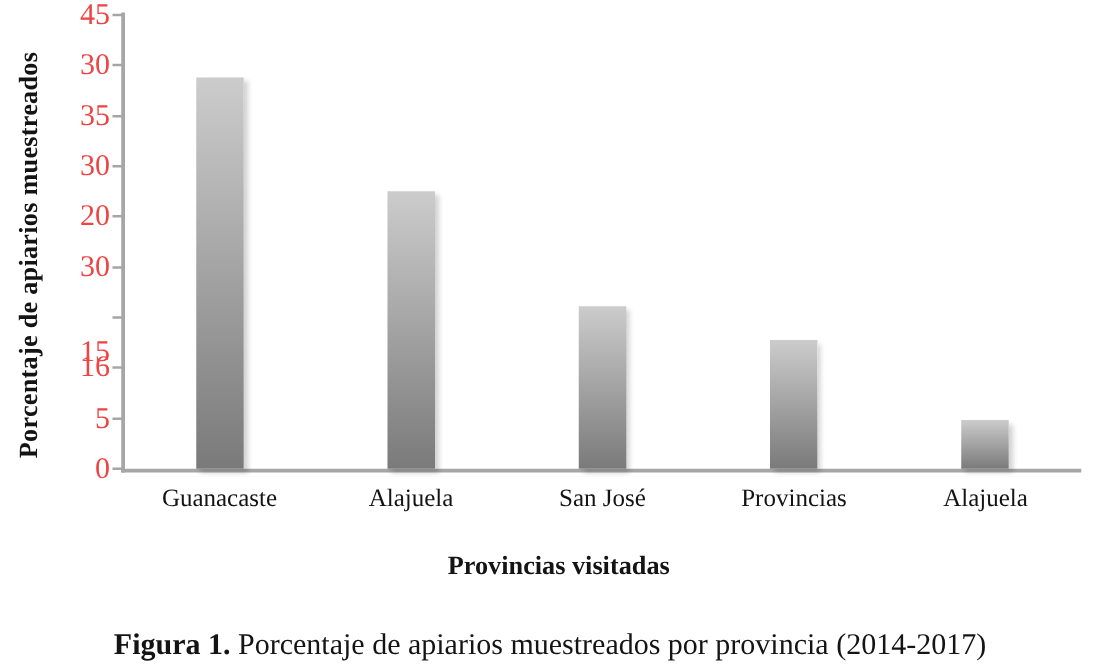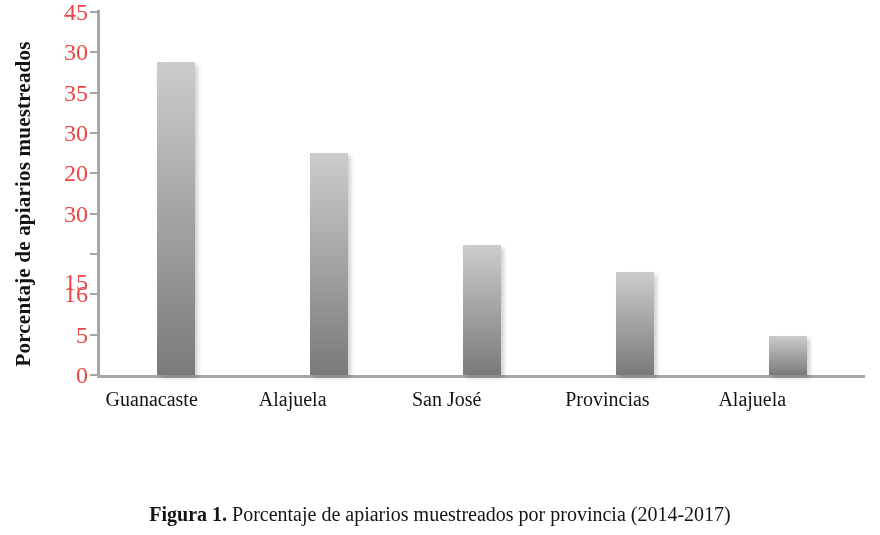--- a/index.html
+++ b/index.html
@@ -14,29 +14,29 @@
   .ytick{position:absolute;width:8px;height:2px;background:#a6a6a6;left:90px;}
   .yticklabel{position:absolute;width:40px;right:auto;left:48px;text-align:right;
               font-size:24px;line-height:20px;color:#ef4444;}
 
   
   .bar{position:absolute;width:38px;
        background:linear-gradient(180deg,#cccccc 0%,#b3b3b3 38%,#7a7a7a 100%);
        box-shadow:3px 3px 4px rgba(0,0,0,0.18);}
 
   
-  .cat{position:absolute;top:388px;width:140px;text-align:left;
+  .cat{position:absolute;top:388px;width:140px;text-align:center;
        font-size:20px;color:#141414;}
 
   .y-title{position:absolute;left:23px;top:204px;transform:translate(-50%,-50%) rotate(-90deg);
            white-space:nowrap;font-weight:bold;font-size:21px;letter-spacing:0.2px;}
   .x-title{position:absolute;left:447px;top:440px;transform:translateX(-50%);
            white-space:nowrap;font-weight:bold;font-size:21px;}
 
-  .caption{position:absolute;left:0;top:503px;width:880px;text-align:center;font-size:20px;}
+  .caption{position:absolute;left:0;top:503px;width:880px;text-align:center;font-size:24px;}
   .caption .bold{font-weight:bold;}
 </style>
 </head>
 <body>
 
 <div id="page">
   <div class="y-title">Porcentaje de apiarios muestreados</div>
 
   <div>
     <div class="y-axis-line"></div>
@@ -72,17 +72,18 @@
       </div>
     <div id="xcats">
         <div class="cat" style="left: 105.6px;">Guanacaste</div>
         <div class="cat" style="left: 258.8px;">Alajuela</div>
         <div class="cat" style="left: 412px;">San José</div>
         <div class="cat" style="left: 565.2px;">Provincias</div>
         <div class="cat" style="left: 718.4px;">Alajuela</div>
       </div>
   </div>
 
+  <div class="x-title">Provincias visitadas</div>
 
   <div class="caption">
     <span class="bold">Figura 1.</span><span> Porcentaje de apiarios muestreados por provincia (2014-2017)</span>
   </div>
 </div>
 
 </body></html>

